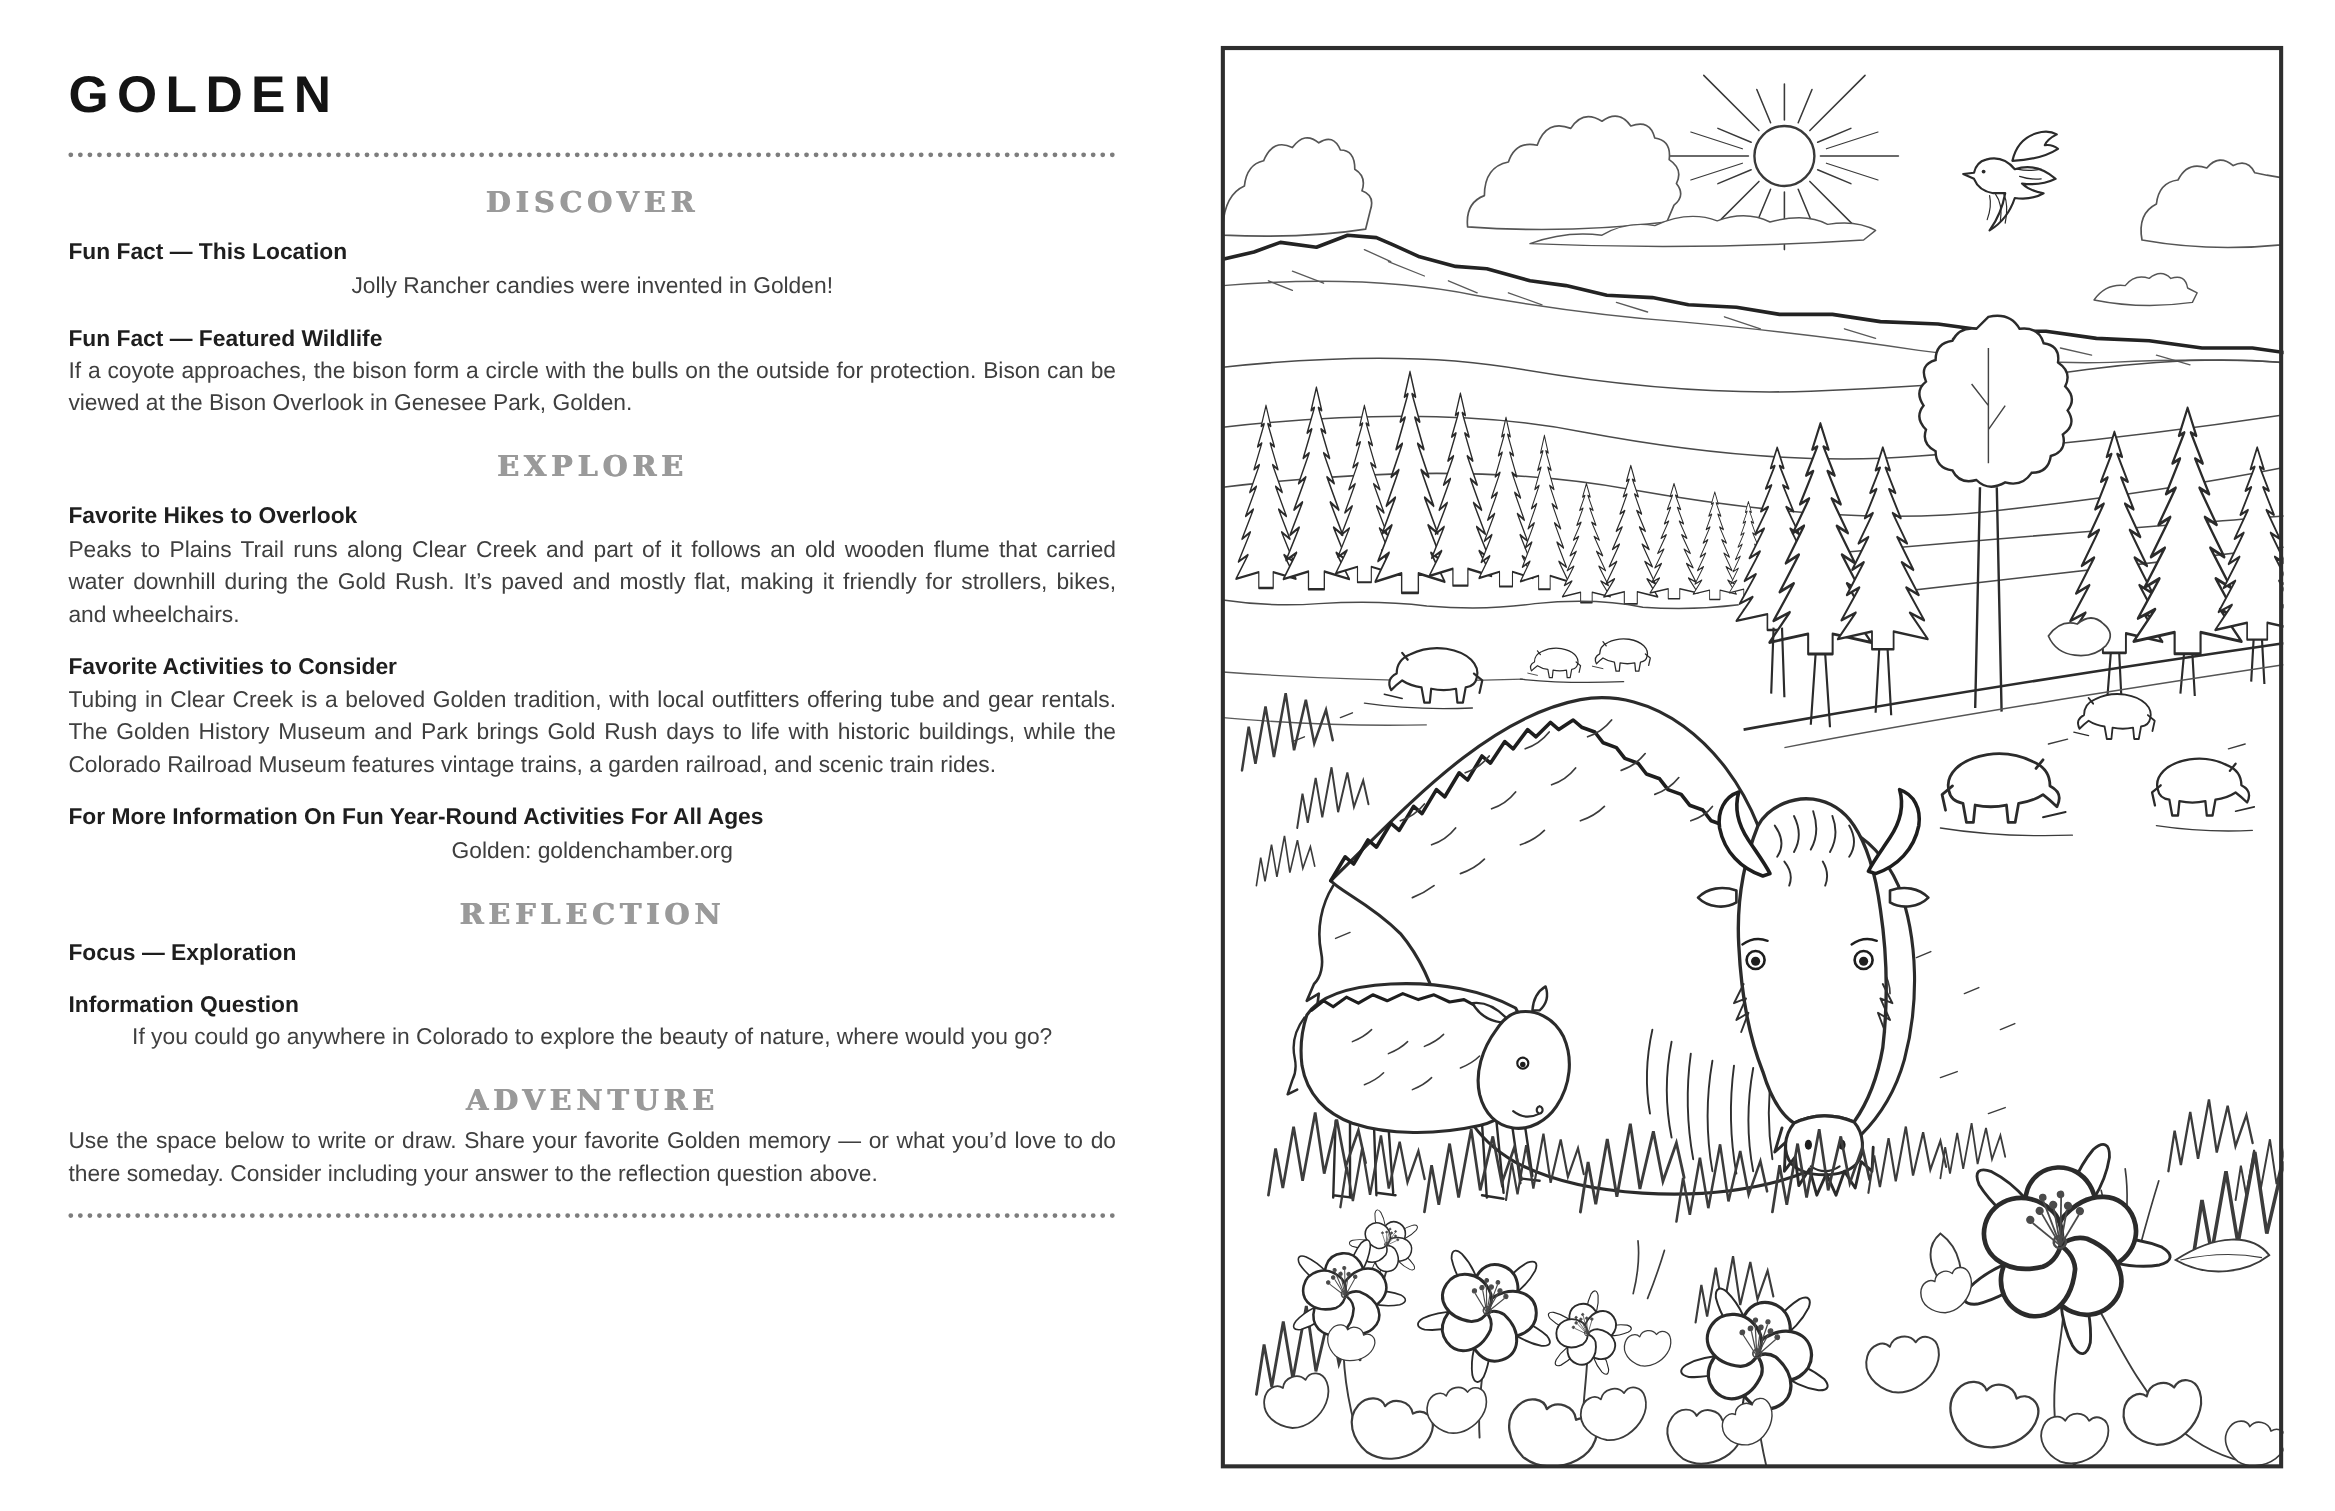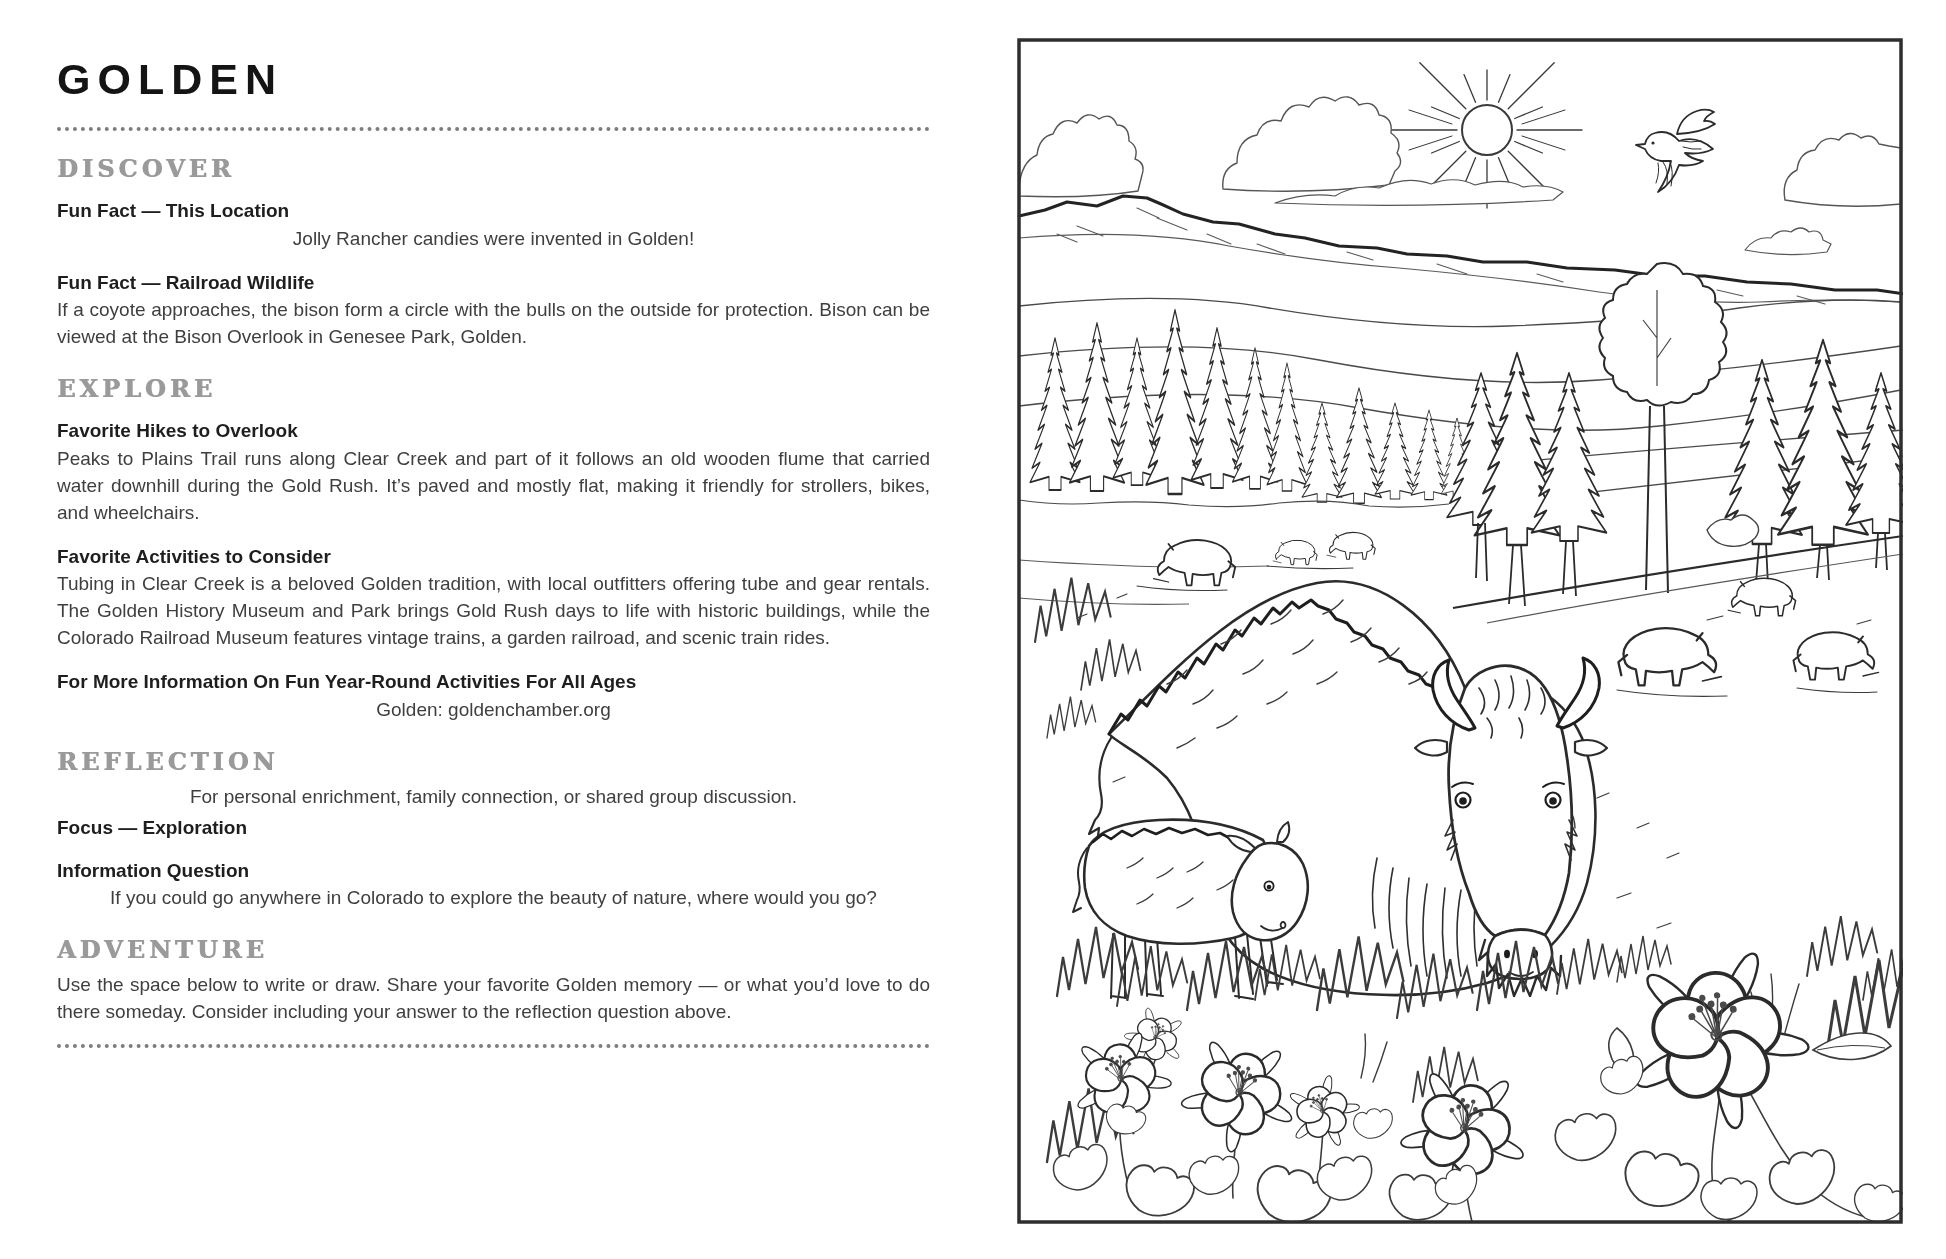--- a/index.html
+++ b/index.html
@@ -12,20 +12,21 @@
     margin:20px 0 26px;
     font:700 43px/1 "Liberation Sans",sans-serif;
     letter-spacing:7px;color:#141414;
   }
   .dotted-rule{border:none;height:0;border-top:4px dotted #7d7d7d;margin:0;}
   .dotted-rule.bottom{margin-top:18px;}
   .sec-header{
     font-family:"DejaVu Serif",serif;font-weight:700;font-size:24px;line-height:1;
     letter-spacing:4px;color:#9a9a9a;margin:26px 0 8px;
     text-shadow:0.7px 0 0 #9a9a9a;
+    text-align:center;
   }
   .sub-heading{
     font:700 19px/1.35 "Liberation Sans",sans-serif;color:#1e1e1e;margin:17px 0 2px;
   }
   .body-text{
     font:400 19px/1.42 "Liberation Sans",sans-serif;color:#3f3f3f;margin:0;
     text-align:justify;
   }
   .body-text.single{text-align:center;}
   .illustration{position:absolute;left:1017px;top:38px;width:886px;height:1186px;}
@@ -35,37 +36,36 @@
 <body>
 
 <div class="left-panel">
   <h1 class="page-title">GOLDEN</h1>
   <hr class="dotted-rule">
 
   <div>
     <div class="sec-header">DISCOVER</div>
     <p class="sub-heading">Fun Fact — This Location</p>
     <p class="body-text single">Jolly Rancher candies were invented in Golden!</p>
-    <p class="sub-heading">Fun Fact — Railroad Wildlife</p>
+    <p class="sub-heading">Fun Fact — Featured Wildlife</p>
     <p class="body-text">If a coyote approaches, the bison form a circle with the bulls on the outside for protection. Bison can be viewed at the Bison Overlook in Genesee Park, Golden.</p>
   </div>
 
   <div>
     <div class="sec-header">EXPLORE</div>
     <p class="sub-heading">Favorite Hikes to Overlook</p>
     <p class="body-text">Peaks to Plains Trail runs along Clear Creek and part of it follows an old wooden flume that carried water downhill during the Gold Rush. It’s paved and mostly flat, making it friendly for strollers, bikes, and wheelchairs.</p>
     <p class="sub-heading">Favorite Activities to Consider</p>
     <p class="body-text">Tubing in Clear Creek is a beloved Golden tradition, with local outfitters offering tube and gear rentals. The Golden History Museum and Park brings Gold Rush days to life with historic buildings, while the Colorado Railroad Museum features vintage trains, a garden railroad, and scenic train rides.</p>
     <p class="sub-heading">For More Information On Fun Year-Round Activities For All Ages</p>
     <p class="body-text single">Golden: goldenchamber.org</p>
   </div>
 
   <div>
     <div class="sec-header">REFLECTION</div>
-    <p class="body-text single" style="margin-top:10px;">For personal enrichment, family connection, or shared group discussion.</p>
     <p class="sub-heading" style="margin-top:4px;">Focus — Exploration</p>
     <p class="sub-heading">Information Question</p>
     <p class="body-text single">If you could go anywhere in Colorado to explore the beauty of nature, where would you go?</p>
   </div>
 
   <div>
     <div class="sec-header">ADVENTURE</div>
     <p class="body-text" style="margin-top:10px;">Use the space below to write or draw. Share your favorite Golden memory — or what you’d love to do there someday. Consider including your answer to the reflection question above.</p>
   </div>
 

